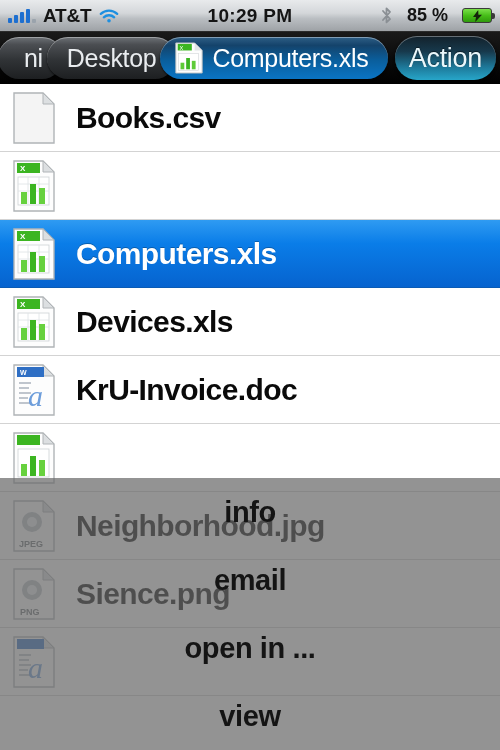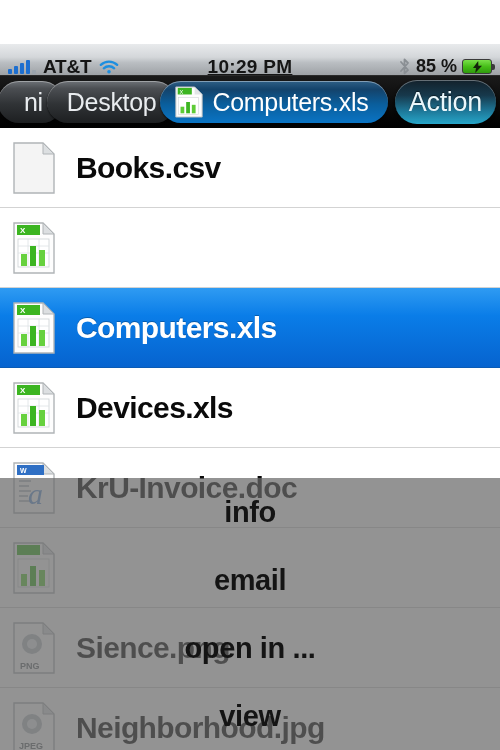--- a/index.html
+++ b/index.html
@@ -9,32 +9,31 @@
     background:#fff;
     -webkit-font-smoothing:antialiased;
   }
   #app{ position:relative; width:500px; height:750px; overflow:hidden; }
 
   
   .statusbar{
     position:relative; height:32px; width:100%;
     background:linear-gradient(180deg,#e8eaec 0%,#d4d7da 42%,#babec2 60%,#9ea2a6 100%);
     border-bottom:1px solid #2b2b2b;
-    display:flex; align-items:flex-start;
+    display:flex; align-items:center;
     padding:12px 8px;
-    font-size:19px; font-weight:bold; color:#151515;margin-top:44px;
+    font-size:19px; font-weight:bold; color:#151515;
   }
   .sb-left{ display:flex; align-items:center; gap:7px; }
   .sb-center{
     position:absolute; left:0; right:0; text-align:center;
     font-size:19px; font-weight:bold; letter-spacing:.3px;
     pointer-events:none;
-    text-decoration:underline;
-  }
-  .sb-right{ margin-left:auto; display:flex; align-items:center; gap:5px; z-index:2;}
+  }
+  .sb-right{ margin-left:auto; display:flex; align-items:center; gap:14px; z-index:2;}
   .carrier{ font-size:19px; font-weight:bold; letter-spacing:-.2px;}
 
   
   .signal{ display:flex; align-items:flex-end; gap:2px; height:14px; }
   .signal i{ display:block; width:4px; background:#1d6fd0; border-radius:1px; }
   .signal i:nth-child(1){ height:5px; }
   .signal i:nth-child(2){ height:8px; }
   .signal i:nth-child(3){ height:11px; }
   .signal i:nth-child(4){ height:14px; }
   .signal i:nth-child(5){ height:4px; background:#9aa3ac; }
@@ -86,21 +85,21 @@
     padding:0 14px; border-radius:22px;
     color:#eaf7fb; font-size:27px; letter-spacing:-.3px;
     background:linear-gradient(180deg,#13212b 0%,#17394c 35%,#1d7798 70%,#27a6c9 100%);
     box-shadow:inset 0 1px 0 rgba(255,255,255,.35), 0 1px 3px rgba(0,0,0,.9);
     text-shadow:0 -1px 1px rgba(0,0,0,.5);
   }
 
   
   .list{ position:relative; background:#fff; }
   .row{
-    position:relative; height:80px; display:flex; align-items:center;
+    position:relative; height:68px; display:flex; align-items:center;
     padding-left:12px; border-bottom:1px solid #d3d3d3; background:#fff;
   }
   .row .icon{ width:44px; height:52px; flex:none; }
   .row .fname{
     margin-left:20px; font-size:30px; font-weight:bold;
     color:#0a0a0a; letter-spacing:-.6px; white-space:nowrap;
   }
   .row.selected{
     background:linear-gradient(180deg,#2f9bf2 0%,#0a7de8 35%,#0663cf 100%);
     border-bottom:1px solid #0a5bb5;
@@ -273,34 +272,34 @@
         <rect x="27" y="28" width="6" height="16" fill="#67d13e"></rect>
       </svg>
     </div>
 
     <div class="row">
       <svg class="icon" viewBox="0 0 44 52">
         <path d="M2 1h29l11 11v39H2z" fill="#fdfdfd" stroke="#b0b4b7" stroke-width="1.4"></path>
         <path d="M31 1l11 11H31z" fill="#dcdfe1" stroke="#b0b4b7" stroke-width="1"></path>
         <circle cx="20" cy="22" r="10" fill="#b9c0c7"></circle>
         <circle cx="20" cy="22" r="5" fill="#e9edf0"></circle>
-        <text x="8" y="47" font-size="9" fill="#6d7378" font-family="sans-serif" font-weight="bold">PNG</text>
-      </svg>
-      <span class="fname">Sience.png</span>
+        <text x="7" y="47" font-size="9" fill="#6d7378" font-family="sans-serif" font-weight="bold">JPEG</text>
+      </svg>
+      <span class="fname">Neighborhood.jpg</span>
     </div>
 
     <div class="row">
       <svg class="icon" viewBox="0 0 44 52">
         <path d="M2 1h29l11 11v39H2z" fill="#fdfdfd" stroke="#b0b4b7" stroke-width="1.4"></path>
         <path d="M31 1l11 11H31z" fill="#dcdfe1" stroke="#b0b4b7" stroke-width="1"></path>
         <circle cx="20" cy="22" r="10" fill="#b9c0c7"></circle>
         <circle cx="20" cy="22" r="5" fill="#e9edf0"></circle>
-        <text x="7" y="47" font-size="9" fill="#6d7378" font-family="sans-serif" font-weight="bold">JPEG</text>
-      </svg>
-      <span class="fname">Neighborhood.jpg</span>
+        <text x="8" y="47" font-size="9" fill="#6d7378" font-family="sans-serif" font-weight="bold">PNG</text>
+      </svg>
+      <span class="fname">Sience.png</span>
     </div>
 
     <div class="row">
       <svg class="icon" viewBox="0 0 44 52">
         <path d="M2 1h29l11 11v39H2z" fill="#fdfdfd" stroke="#b0b4b7" stroke-width="1.4"></path>
         <path d="M31 1l11 11H31z" fill="#dcdfe1" stroke="#b0b4b7" stroke-width="1"></path>
         <rect x="5" y="3" width="27" height="10" fill="#2f6fc4"></rect>
         <path d="M7 19h12M7 24h10M7 29h12M7 34h9M7 39h13" stroke="#aab3bd" stroke-width="1.6"></path>
         <text x="16" y="42" font-size="30" fill="#6e9edb" font-family="serif" font-style="italic">a</text>
       </svg>

